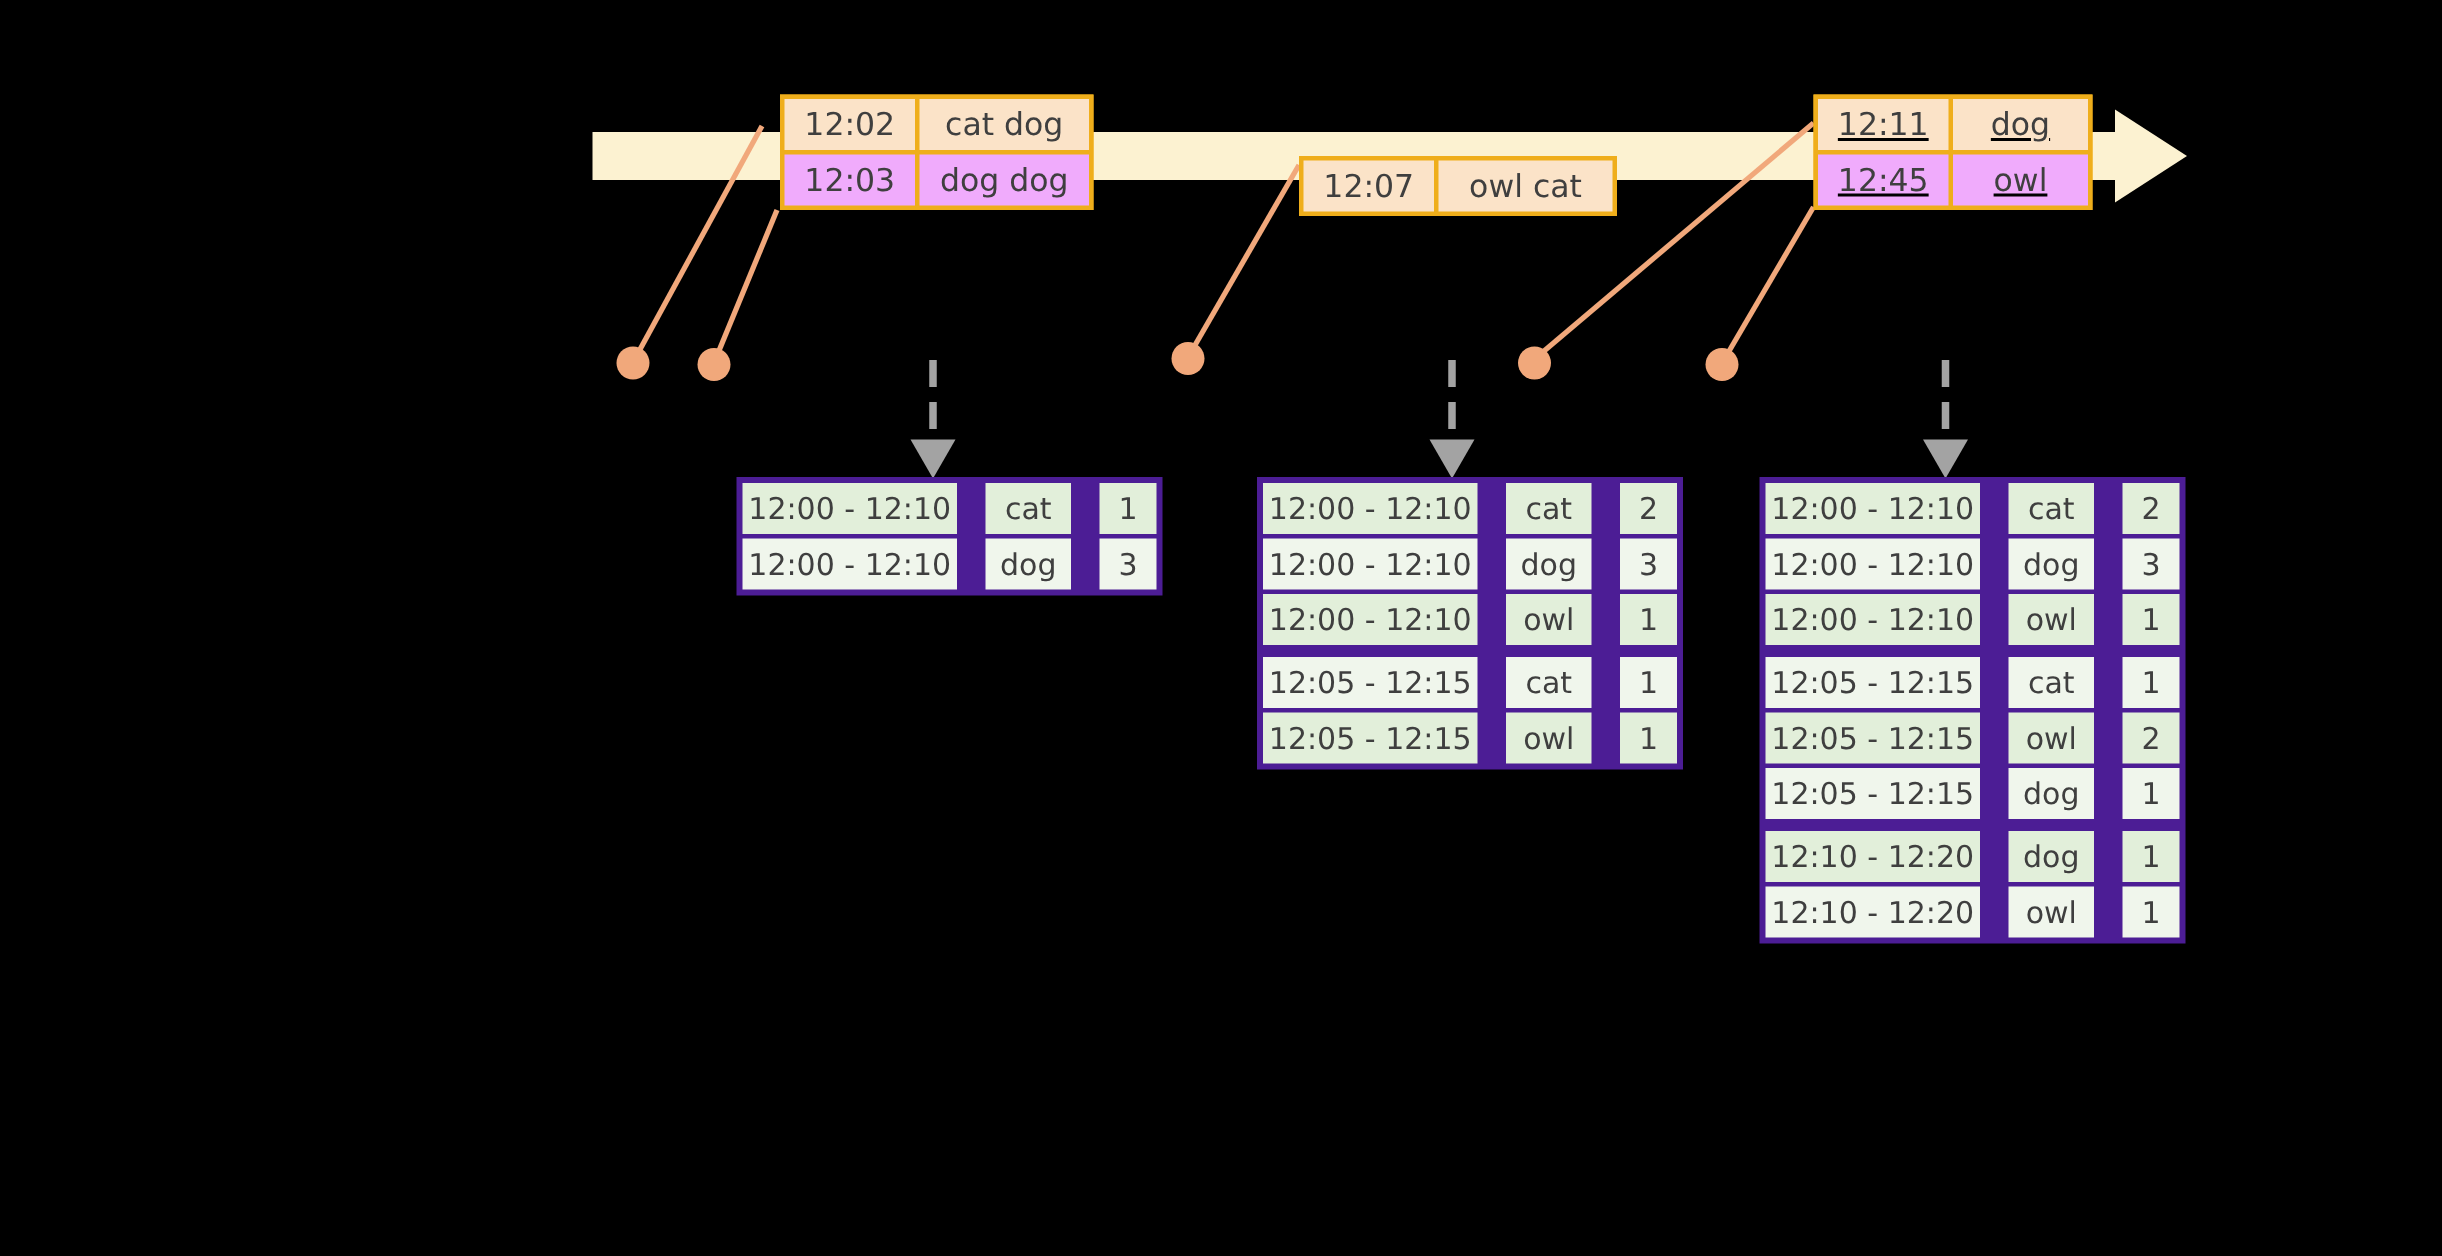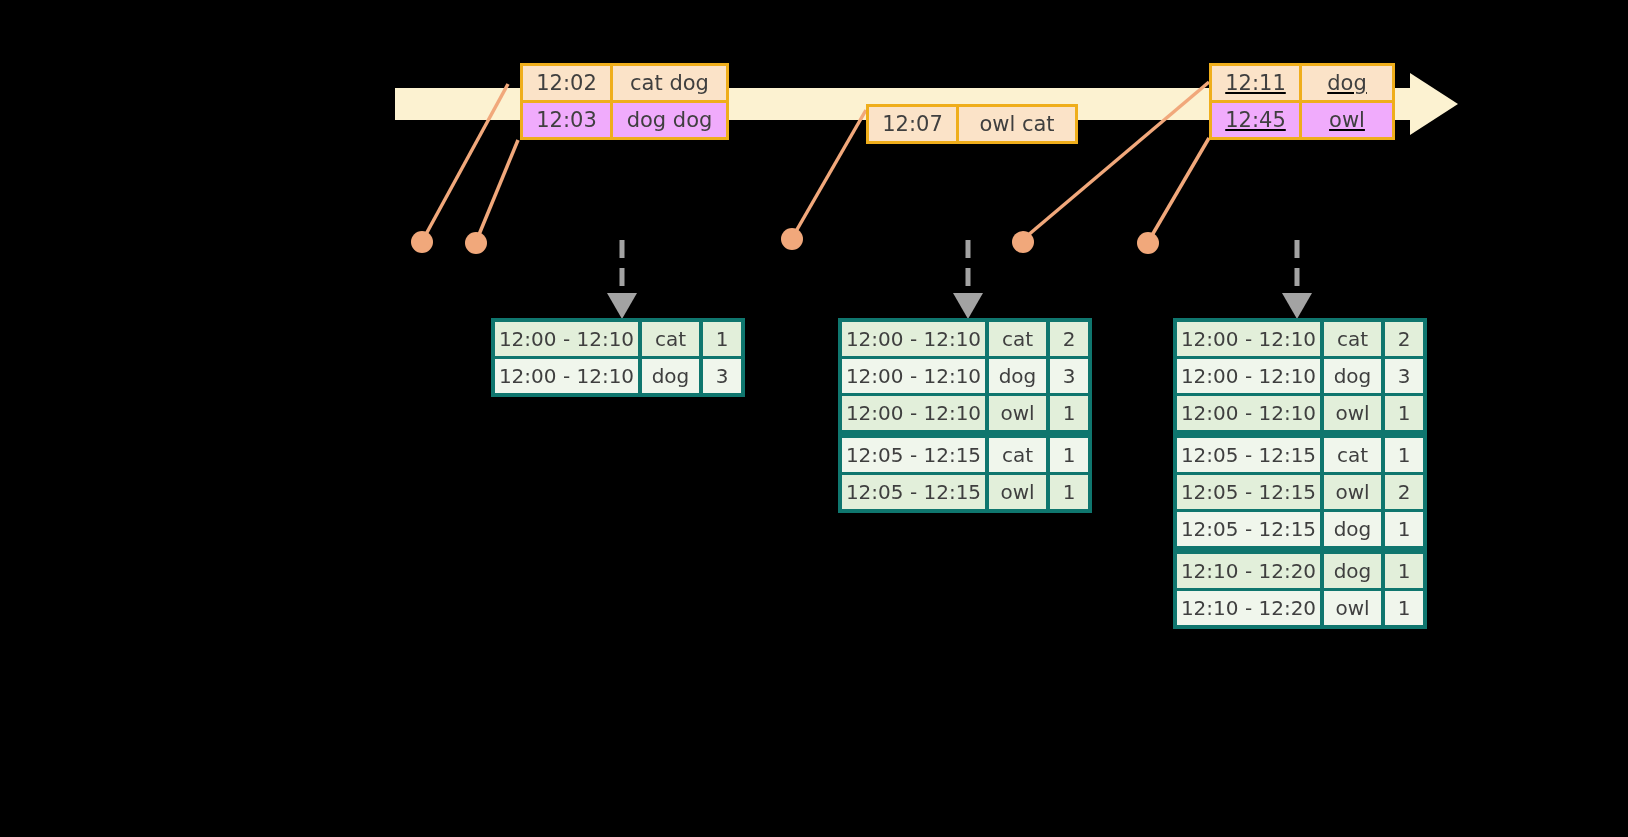--- a/index.html
+++ b/index.html
@@ -22,29 +22,29 @@
   
   .event-box { position:absolute; background:#efae1b; border:3px solid #efae1b; display:grid; grid-gap:3px; }
   .event-box.box-0 { left:520px; top:63px;  grid-template-columns:87px 113px; grid-auto-rows:34px; }
   .event-box.box-1 { left:866px; top:83px;  grid-template-columns:87px 116px; grid-auto-rows:34px;margin-top:21px; }
   .event-box.box-2 { left:1209px; top:63px; grid-template-columns:87px 90px;  grid-auto-rows:34px;text-decoration:underline; }
   .event-cell { display:flex; align-items:center; justify-content:center; font-size:21px; color:#3f3f3f; }
   .event-row-dark  { background:#fbe3c8; }
   .event-row-light { background:#f0abfc; }
 
   
-  .result-table { position:absolute; background:#0f766e; padding:4px; display:flex; flex-direction:column; }
+  .result-table { position:absolute; background:#4c1d95; padding:4px; display:flex; flex-direction:column; }
   .result-table.table-0 { left:491px;  top:318px; }
   .result-table.table-1 { left:838px;  top:318px; }
   .result-table.table-2 { left:1173px; top:318px; }
   .rt-row { display:flex; margin-top:3px; }
   .rt-row:first-child { margin-top:0; }
   .rt-row.new-group { margin-top:8px; }
   .rt-cell { height:34px; display:flex; align-items:center; justify-content:center;
-             font-size:20px; color:#3f3f3f; margin-left:4px; }
+             font-size:20px; color:#3f3f3f; margin-left:19px; }
   .rt-cell:first-child { margin-left:0; }
   .rt-window { width:143px; }
   .rt-word   { width:57px; }
   .rt-count  { width:38px; }
   .row-dark  .rt-cell { background:#e2efda; }
   .row-light .rt-cell { background:#f0f6ec; }
 </style>
 </head>
 <body>
 

